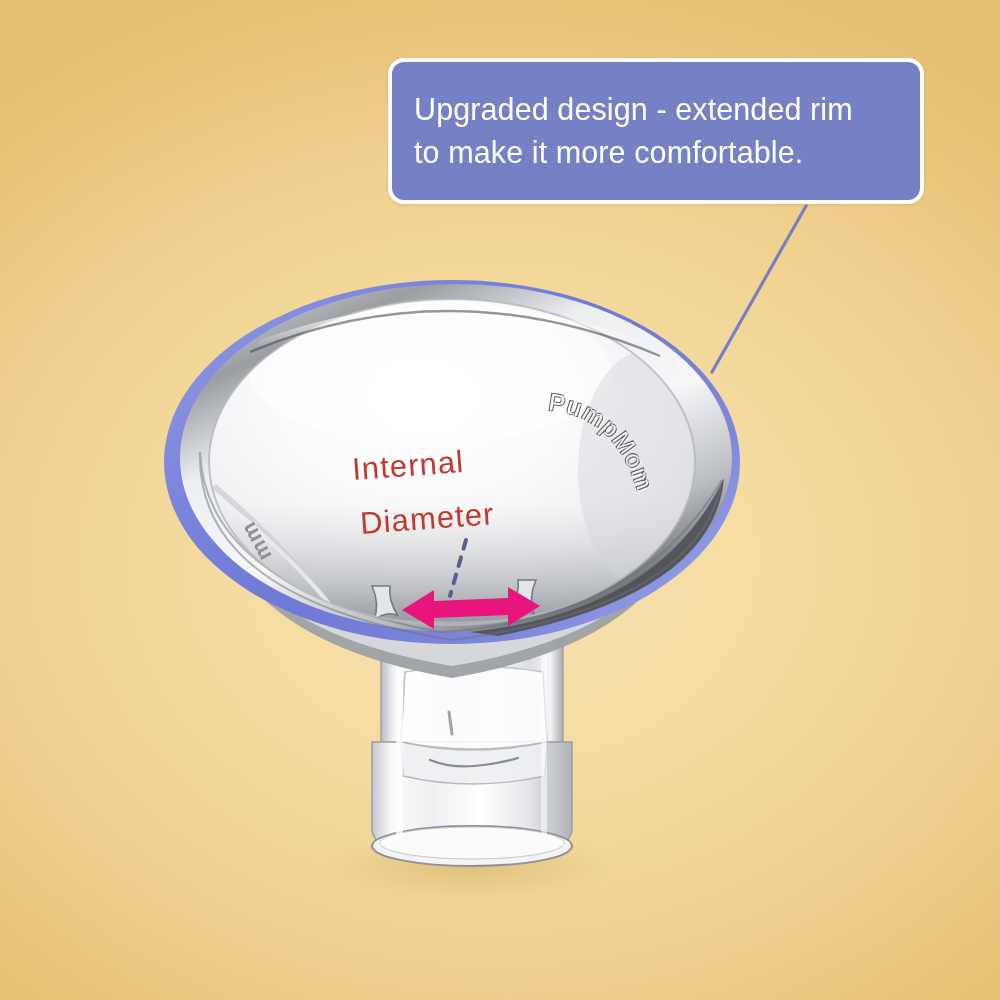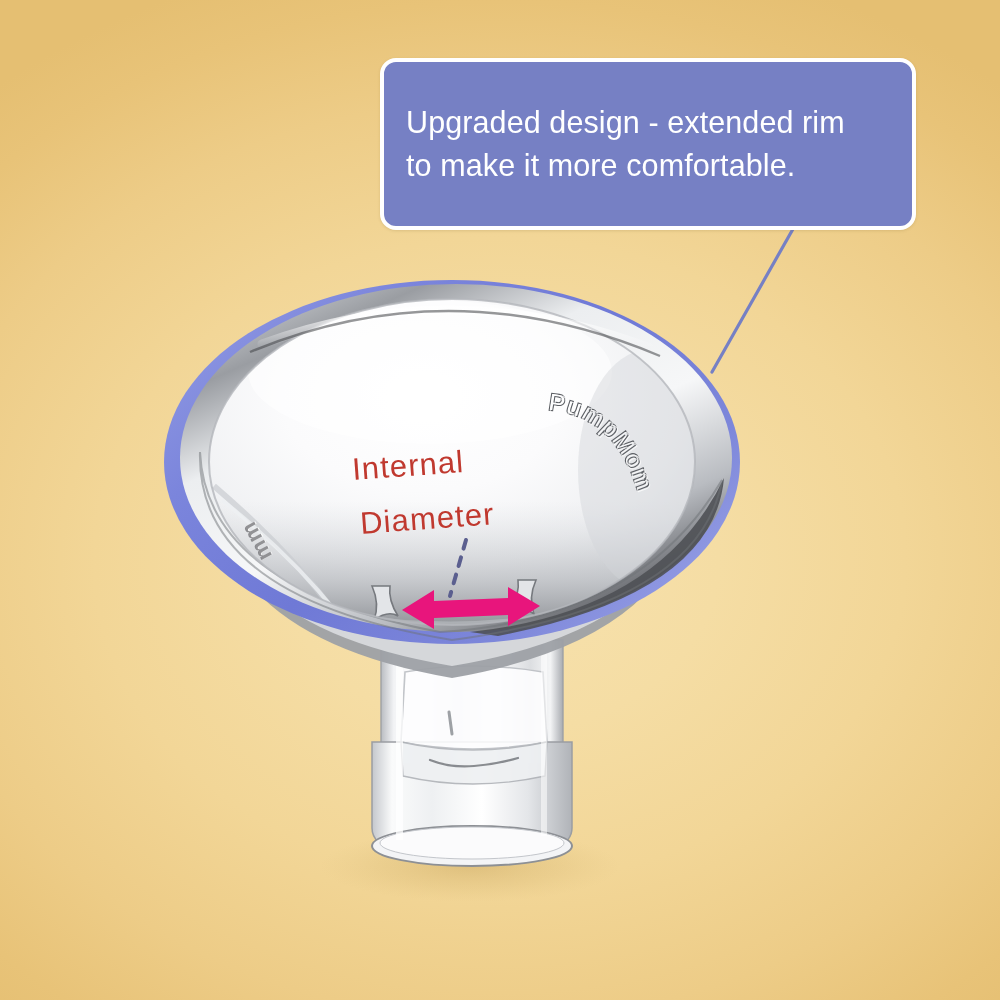--- a/index.html
+++ b/index.html
@@ -27,22 +27,22 @@
   #product {
     position:absolute;
     left:0; top:0;
     width:1000px; height:1000px;
     pointer-events:none;
   }
 
   
   #callout {
     position:absolute;
-    left:380px; top:58px;
-    width:536px; height:172px;
+    left:388px; top:58px;
+    width:536px; height:146px;
     background:#7680c4;
     border:4px solid #ffffff;
     border-radius:16px;
     display:flex;
     align-items:center;
     padding:0 22px;
     box-shadow:0 1px 3px rgba(120,100,40,.18);
   }
   #callout-text {
     color:#ffffff;

